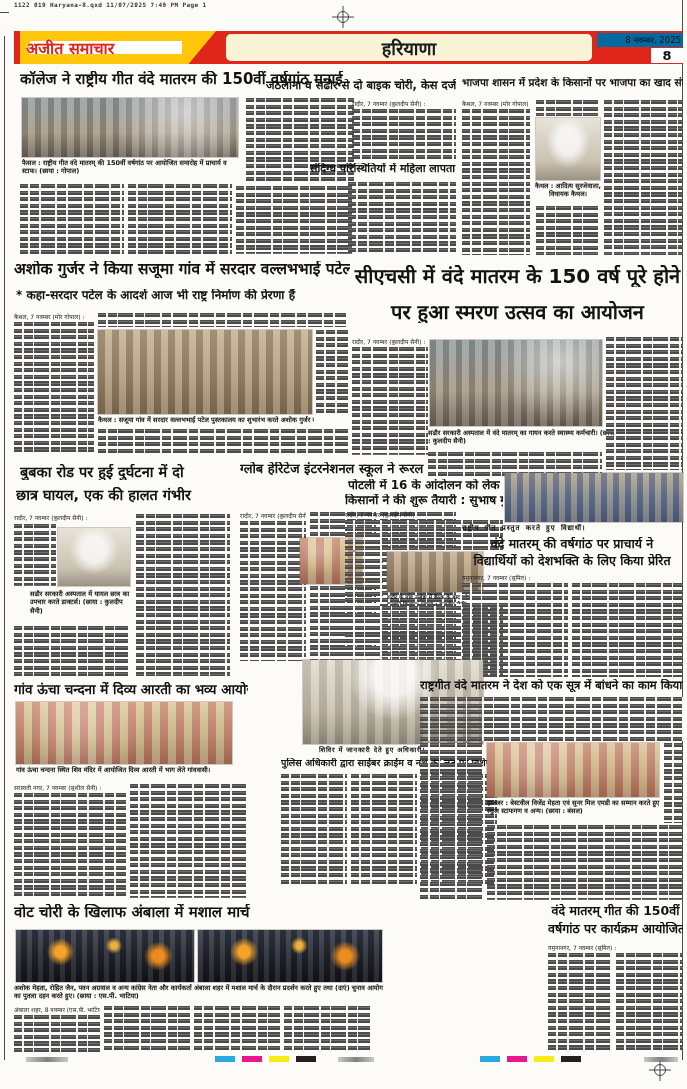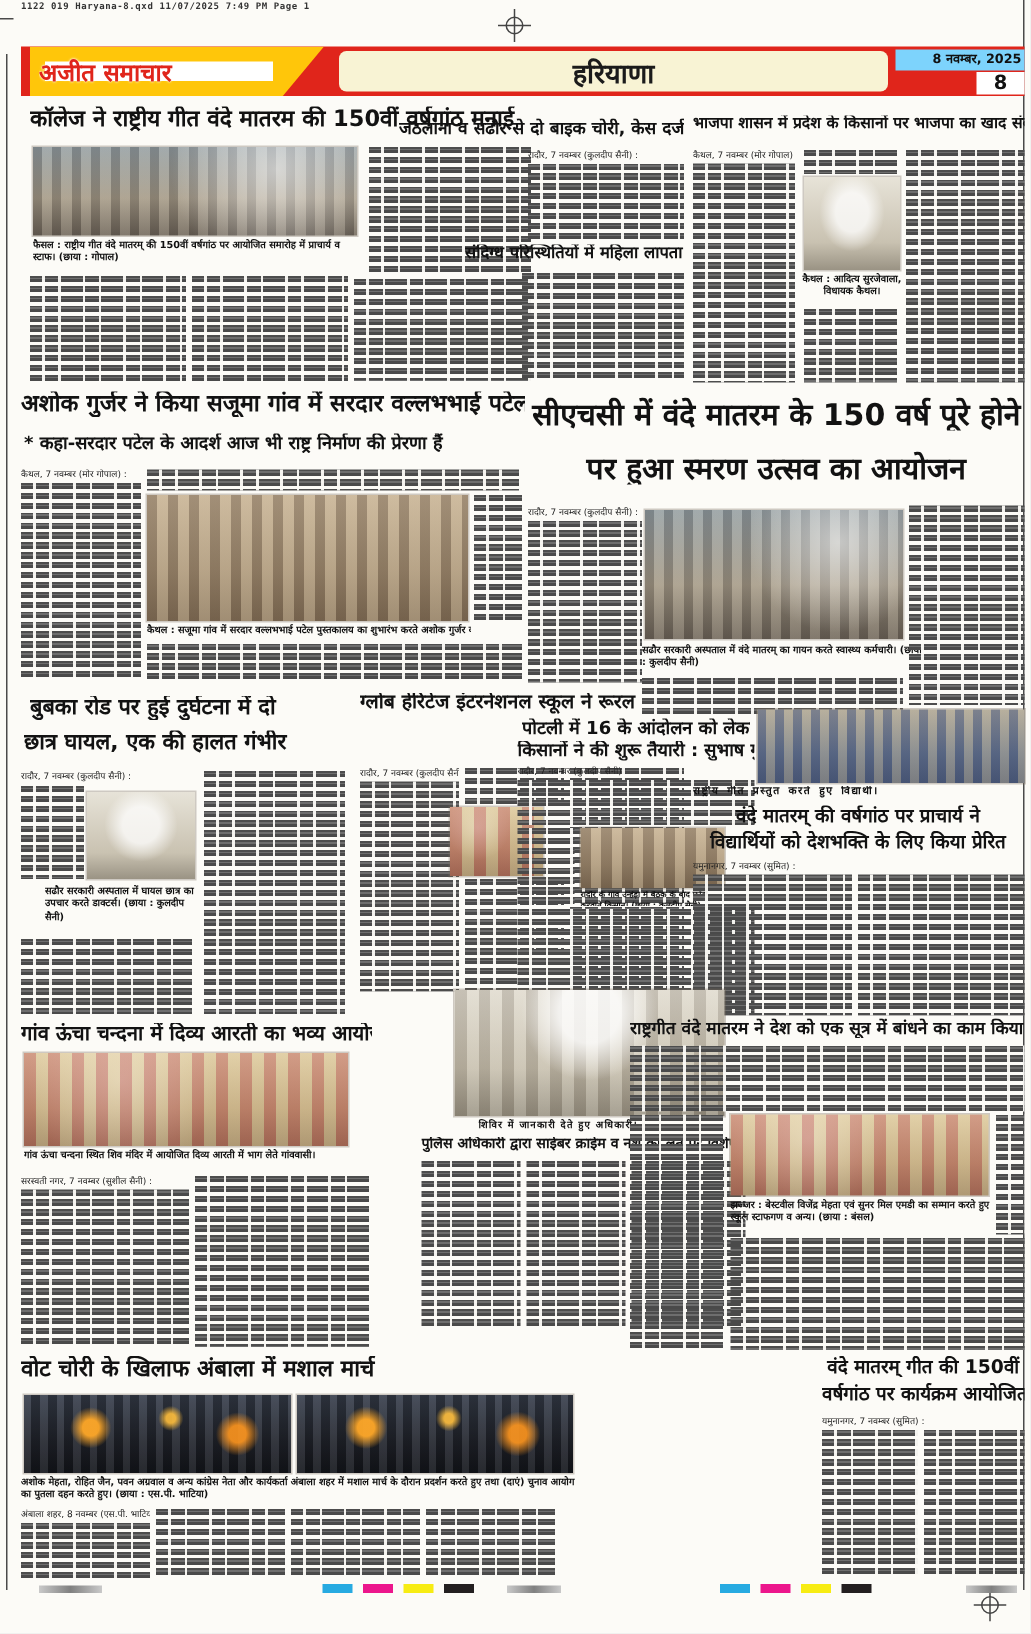--- a/index.html
+++ b/index.html
@@ -49,22 +49,22 @@
   .mh-yellow{position:absolute;left:6px;top:0;width:196px;height:33px;background:#ffc60a;
              clip-path:polygon(0 0,100% 0,86% 100%,0 100%);}
   .mh-stripe{position:absolute;left:10px;top:10px;width:152px;height:13px;background:#fff;}
   .mh-title{position:absolute;left:12px;top:6px;width:160px;font-size:16px;font-weight:bold;color:#e0251b;
             white-space:nowrap;overflow:hidden;text-shadow:0 0 1px #fff,0 0 2px #fff;}
   .mh-edition{position:absolute;left:160px;top:12px;width:42px;font-size:7px;color:#fff;font-weight:bold;
               white-space:nowrap;overflow:hidden;margin-top:35px;}
   .mh-cream{position:absolute;left:212px;top:3px;width:366px;height:27px;background:#f8f3d4;
             border-radius:5px;display:flex;align-items:center;justify-content:center;}
   .mh-section{font-size:18px;font-weight:bold;color:#1b1b1b;}
-  .mh-date{position:absolute;left:583px;top:2px;width:86px;height:14px;background:#7dd3fc;font-size:8.5px;
-           font-weight:bold;color:#111;text-align:right;padding-right:2px;box-sizing:border-box;
+  .mh-date{position:absolute;left:583px;top:2px;width:86px;height:14px;background:#0369a1;font-size:8.5px;
+           font-weight:normal;color:#111;text-align:right;padding-right:2px;box-sizing:border-box;
            white-space:nowrap;overflow:hidden;line-height:14px;}
   .mh-page{position:absolute;left:637px;top:17px;width:32px;height:15px;background:#fff;font-size:13px;
            font-weight:bold;color:#111;text-align:center;line-height:15px;}
   
   .rule{position:absolute;background:#4a4a4a;}
   .smudge{position:absolute;height:5px;background:linear-gradient(90deg,#c9c9c9,#808080,#c9c9c9);}
   .cmyk{position:absolute;display:flex;gap:7px;}
   .cmyk span{display:block;width:20px;height:6px;}
   .prepress{position:absolute;left:14px;top:2px;font:600 6px/1 "DejaVu Sans Mono",monospace;
             color:#333;letter-spacing:.4px;white-space:nowrap;}

